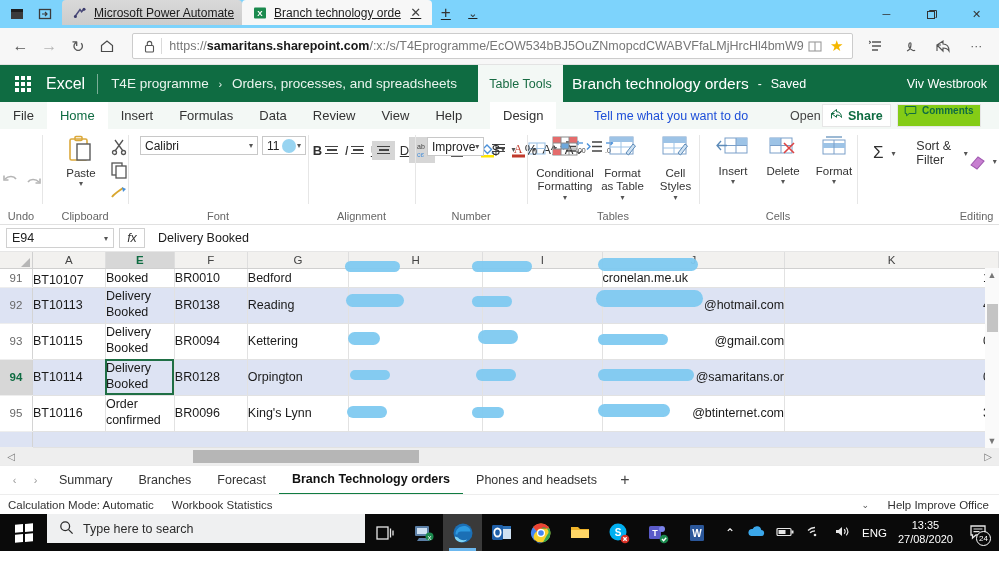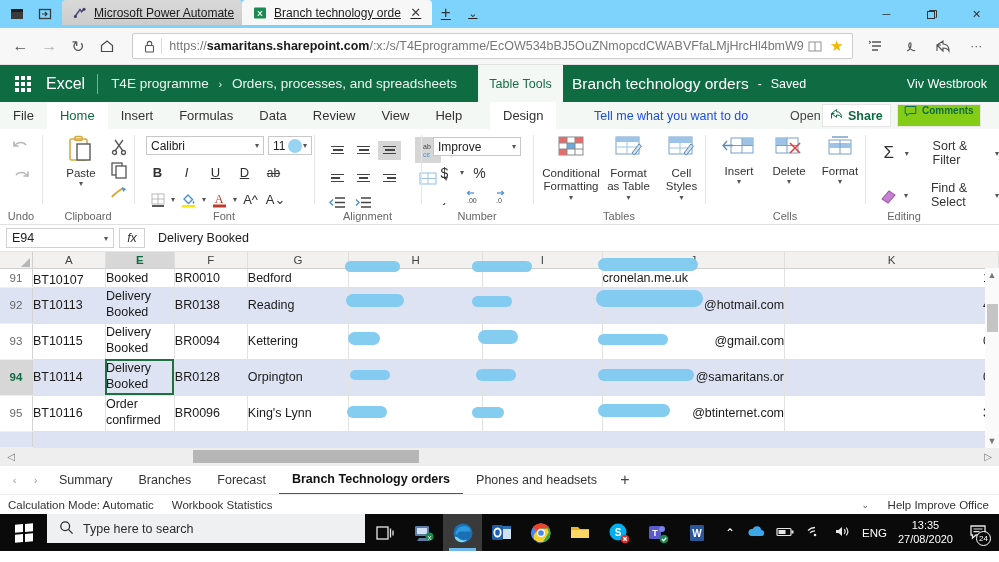--- a/index.html
+++ b/index.html
@@ -76,21 +76,21 @@
   .rtab { padding:0 13px; display:flex; align-items:center; color:#333; white-space:nowrap; }
   .rtab.sel { background:#fff; color:#0f6c42; }
   .rtab.design { position:absolute; left:490px; top:0; height:27px; background:#fff; color:#333; }
   .tellme { position:absolute; left:594px; top:0; height:27px; display:flex; align-items:center; color:#1d4ed8; font-size:12.5px;}
   .openin { position:absolute; left:790px; top:0; height:27px; display:flex; align-items:center; color:#444; font-size:12.5px; white-space:nowrap; overflow:hidden; width:95px;}
   .share-btn { position:absolute; left:822px; top:2px; height:23px; background:#fff; border:1px solid #e6e6e6; display:flex; align-items:center; gap:5px; padding:0 7px; color:#0f6c42; font-size:12.5px; font-weight:bold; }
   .comments-btn { position:absolute; left:897px; top:2px; height:23px; background:#84cc16; border:1px solid #e6e6e6; display:flex; align-items:flex-start; gap:5px; padding:0 6px; color:#0f6c42; font-size:10px; font-weight:bold;}
 
   
   .ribbon { height:96px; background:#fff; border-bottom:1px solid #e1e1e1; display:flex; position:relative; }
-  .rgroup { display:flex; flex-direction:column; align-items:center; position:relative; padding-top:4px; }
+  .rgroup { display:flex; flex-direction:row; align-items:center; position:relative; padding-top:4px; }
   .rgroup-label { position:absolute; bottom:2px; left:0; right:0; text-align:center; font-size:11px; color:#666; }
   .rgroup + .rgroup::before { content:''; position:absolute; left:0; top:6px; bottom:20px; width:1px; background:#e6e6e6; }
   .rrow { display:flex; align-items:center; }
   .ricon { color:#444; display:flex; align-items:center; justify-content:center; }
   .bigbtn { display:flex; flex-direction:column; align-items:center; justify-content:flex-start; width:58px; font-size:11.5px; color:#333;}
   .chev { font-size:8px; color:#555; }
 
   .fontname { width:118px; height:19px; border:1px solid #c8c8c8; background:#fff; display:flex; align-items:center; padding:0 4px; font-size:12px; color:#222; }
   .fontsize { width:44px; height:19px; border:1px solid #c8c8c8; background:#fff; display:flex; align-items:center; padding:0 4px; font-size:12px; color:#222; position:relative;}
   .numfmt { width:88px; height:19px; border:1px solid #c8c8c8; background:#fff; display:flex; align-items:center; padding:0 4px; font-size:12px; color:#222; }

